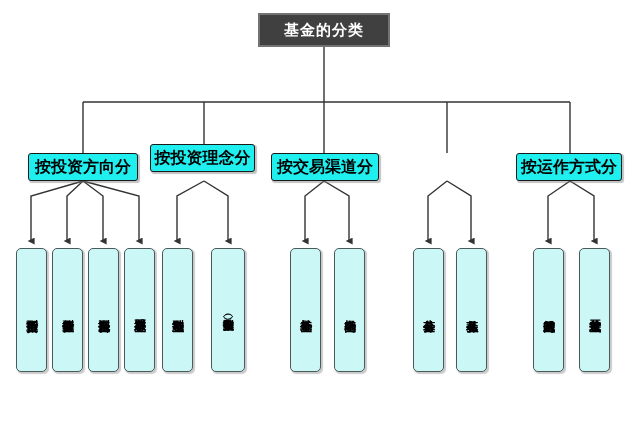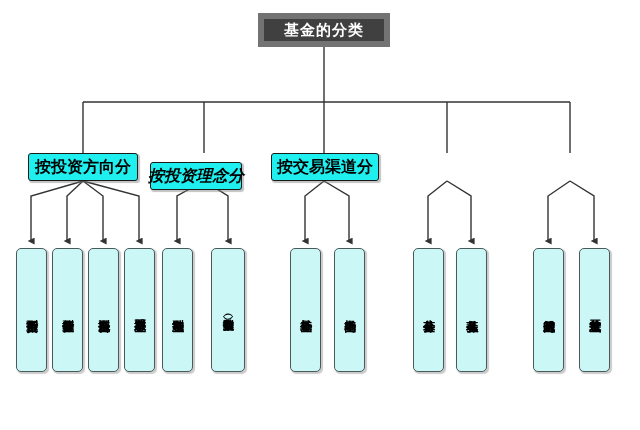--- a/index.html
+++ b/index.html
@@ -31,21 +31,21 @@
   }
 
   
   .root-box {
     position: absolute;
     left: 258px;
     top: 13px;
     width: 132px;
     height: 34px;
     background: #404040;
-    border: 6px solid #737373;
+    border: 2px solid #737373;
     display: flex;
     align-items: center;
     justify-content: center;
     box-sizing: border-box;
   }
   .root-box .root-label {
     color: #ffffff;
     font-size: 15px;
     font-weight: bold;
     letter-spacing: 1px;
@@ -166,26 +166,29 @@
     </g>
   </svg>
 
   <div class="root-box">
     <span class="root-label">基金的分类</span>
   </div>
 
   <div class="cat-box" style="left:28px;  top:153px; width:110px;">
     <span class="cat-label">按投资方向分</span>
   </div>
-  <div class="cat-box" style="left:150px; top:162px; width:92px;font-style:italic;">
+  <div class="cat-box" style="left:150px; top:144px; width:105px;">
     <span class="cat-label">按投资理念分</span>
   </div>
   <div class="cat-box" style="left:271px; top:153px; width:108px;font-family:Liberation Serif, serif;">
     <span class="cat-label">按交易渠道分</span>
   </div>
+  <div class="cat-box" style="left:516px; top:153px; width:106px;">
+    <span class="cat-label">按运作方式分</span>
+  </div>
 
   <div class="leaf-box" style="left:16px;">
     <span class="leaf-label">货币型基金</span>
   </div>
   <div class="leaf-box" style="left:52px;">
     <span class="leaf-label">债券型基金</span>
   </div>
   <div class="leaf-box" style="left:88px;">
     <span class="leaf-label">混合型基金</span>
   </div>

